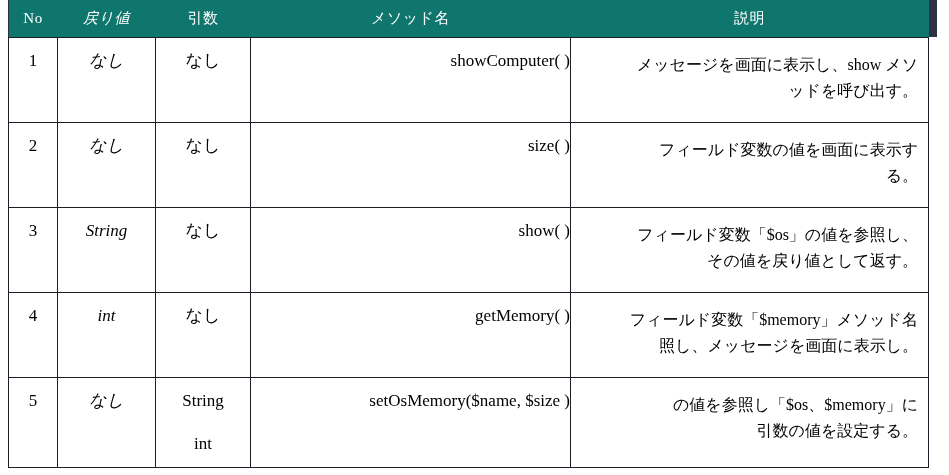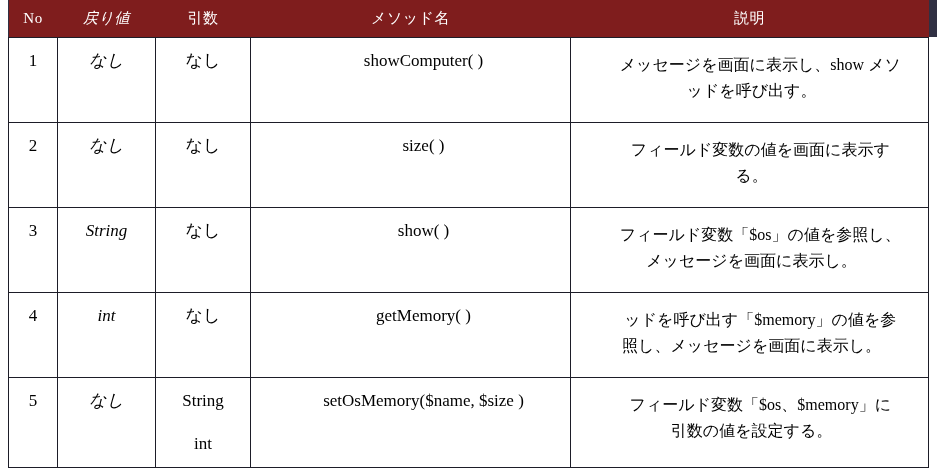--- a/index.html
+++ b/index.html
@@ -31,21 +31,21 @@
   table.method-table {
     position: absolute;
     left: 8px;
     top: 0px;
     width: 920px;
     border-collapse: collapse;
     table-layout: fixed;
   }
   table.method-table thead th {
     height: 37px;
-    background: #7f1d1d;
+    background: #0f766e;
     color: #ffffff;
     font-weight: normal;
     font-size: 15px;
     text-align: center;
     vertical-align: middle;
     border: none;
     padding: 0;
     letter-spacing: 0.5px;
   }
   table.method-table tbody td {
@@ -58,22 +58,22 @@
   tbody tr:last-child { height: 90px; }
 
   .cell-inner {
     padding-top: 14px;
     font-size: 17px;
     line-height: 1.0;
   }
   .c-no    { width: 49px;  text-align: center; }
   .c-ret   { width: 98px;  text-align: center; font-style: italic; }
   .c-arg   { width: 95px;  text-align: center; }
-  .c-name  { width: 320px; text-align: center; }
-  .c-desc  { width: 358px; text-align: center; }
+  .c-name  { width: 320px; text-align: right; }
+  .c-desc  { width: 358px; text-align: right; }
 
   .c-name .cell-inner { padding-left: 26px; }
   .c-desc .cell-inner {
     padding-left: 14px;
     padding-right: 10px;
     line-height: 1.65;
     text-indent: 1.1em;
     font-size: 16px;
   }
   .c-desc .cell-inner .ln { display: block; }
@@ -158,21 +158,21 @@
           <div class="cell-inner arg-multi">
             <span class="ln">なし</span>
           </div>
         </td>
         <td class="c-name">
           <div class="cell-inner">show( )</div>
         </td>
         <td class="c-desc">
           <div class="cell-inner">
             <span class="ln">フィールド変数「$os」の値を参照し、</span>
-            <span class="ln">メッセージを画面に表示し。</span>
+            <span class="ln">その値を戻り値として返す。</span>
           </div>
         </td>
       </tr>
 
       <tr>
         <td class="c-no">
           <div class="cell-inner">4</div>
         </td>
         <td class="c-ret">
           <div class="cell-inner">int</div>
@@ -180,21 +180,21 @@
         <td class="c-arg">
           <div class="cell-inner arg-multi">
             <span class="ln">なし</span>
           </div>
         </td>
         <td class="c-name">
           <div class="cell-inner">getMemory( )</div>
         </td>
         <td class="c-desc">
           <div class="cell-inner">
-            <span class="ln">ッドを呼び出す「$memory」の値を参</span>
+            <span class="ln">フィールド変数「$memory」メソッド名</span>
             <span class="ln">照し、メッセージを画面に表示し。</span>
           </div>
         </td>
       </tr>
 
       <tr>
         <td class="c-no">
           <div class="cell-inner">5</div>
         </td>
         <td class="c-ret">
@@ -204,21 +204,21 @@
           <div class="cell-inner arg-multi">
             <span class="ln">String</span>
             <span class="ln">int</span>
           </div>
         </td>
         <td class="c-name">
           <div class="cell-inner">setOsMemory($name, $size )</div>
         </td>
         <td class="c-desc">
           <div class="cell-inner">
-            <span class="ln">フィールド変数「$os、$memory」に</span>
+            <span class="ln">の値を参照し「$os、$memory」に</span>
             <span class="ln">引数の値を設定する。</span>
           </div>
         </td>
       </tr>
 
     </tbody>
   </table>
 </div>
 
 </body></html>

